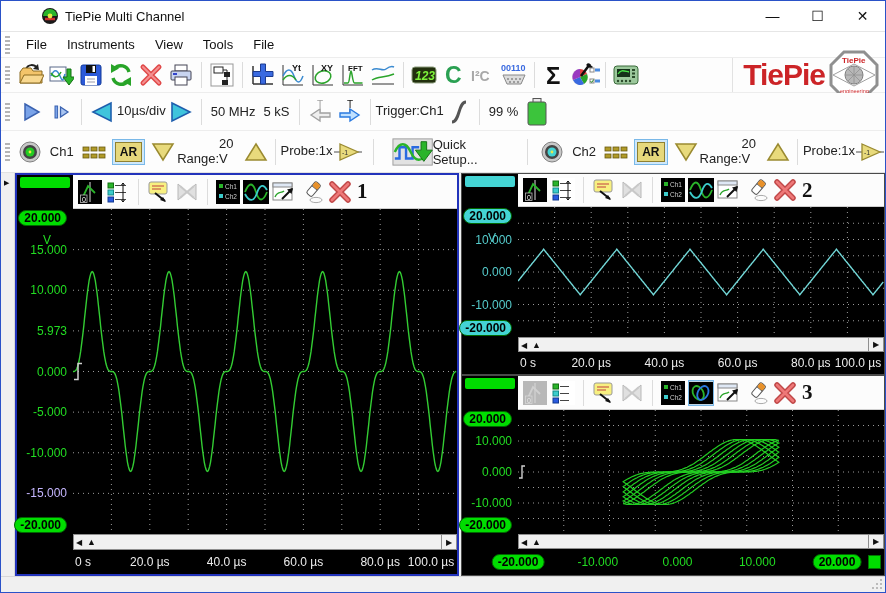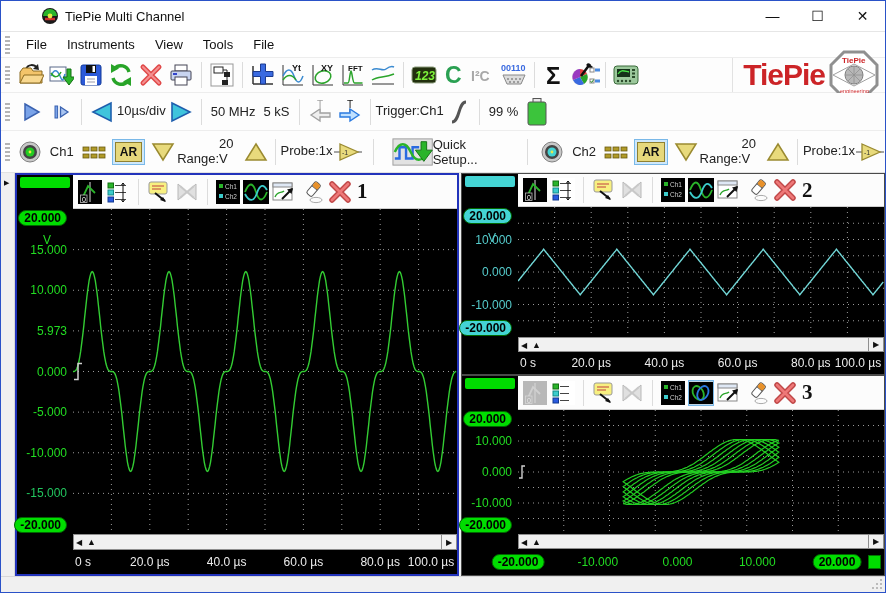--- a/index.html
+++ b/index.html
@@ -555,21 +555,21 @@
         <span class="vnum">1</span>
       </div>
       <div class="yaxis" id="yax1">
           <span class="ytick pill" style="top: 9px; color: rgb(34, 221, 34); background: rgb(0, 221, 0); border: 1px solid rgb(0, 102, 0);">20.000</span>
           <span class="ytick" style="top: 40.625px; color: rgb(34, 221, 34);">15.000</span>
           <span class="ytick" style="top: 81.25px; color: rgb(34, 221, 34);">10.000</span>
           <span class="ytick" style="top: 121.875px; color: rgb(34, 221, 34);">5.973</span>
           <span class="ytick" style="top: 162.5px; color: rgb(34, 221, 34);">0.000</span>
           <span class="ytick" style="top: 203.125px; color: rgb(34, 221, 34);">-5.000</span>
           <span class="ytick" style="top: 243.75px; color: rgb(34, 221, 34);">-10.000</span>
-          <span class="ytick" style="top: 284.375px; color: #22c55e;">-15.000</span>
+          <span class="ytick" style="top: 284.375px; color: #c4b5fd;">-15.000</span>
           <span class="ytick pill" style="top: 316px; color: rgb(34, 221, 34); background: rgb(0, 221, 0); border: 1px solid rgb(0, 102, 0);">-20.000</span>
           <span class="yunit" style="top: 24px; color: rgb(34, 221, 34);">V</span>
         </div>
       <div class="plot">
         <svg id="wave1" width="384" height="325">
             <line x1="38.4" y1="0" x2="38.4" y2="325" stroke="#9a9a9a" stroke-width="1" stroke-dasharray="1 4"></line>
             <line x1="76.8" y1="0" x2="76.8" y2="325" stroke="#9a9a9a" stroke-width="1" stroke-dasharray="1 4"></line>
             <line x1="115.19999999999999" y1="0" x2="115.19999999999999" y2="325" stroke="#9a9a9a" stroke-width="1" stroke-dasharray="1 4"></line>
             <line x1="153.6" y1="0" x2="153.6" y2="325" stroke="#9a9a9a" stroke-width="1" stroke-dasharray="1 4"></line>
             <line x1="192" y1="0" x2="192" y2="325" stroke="#9a9a9a" stroke-width="1" stroke-dasharray="1 4"></line>

